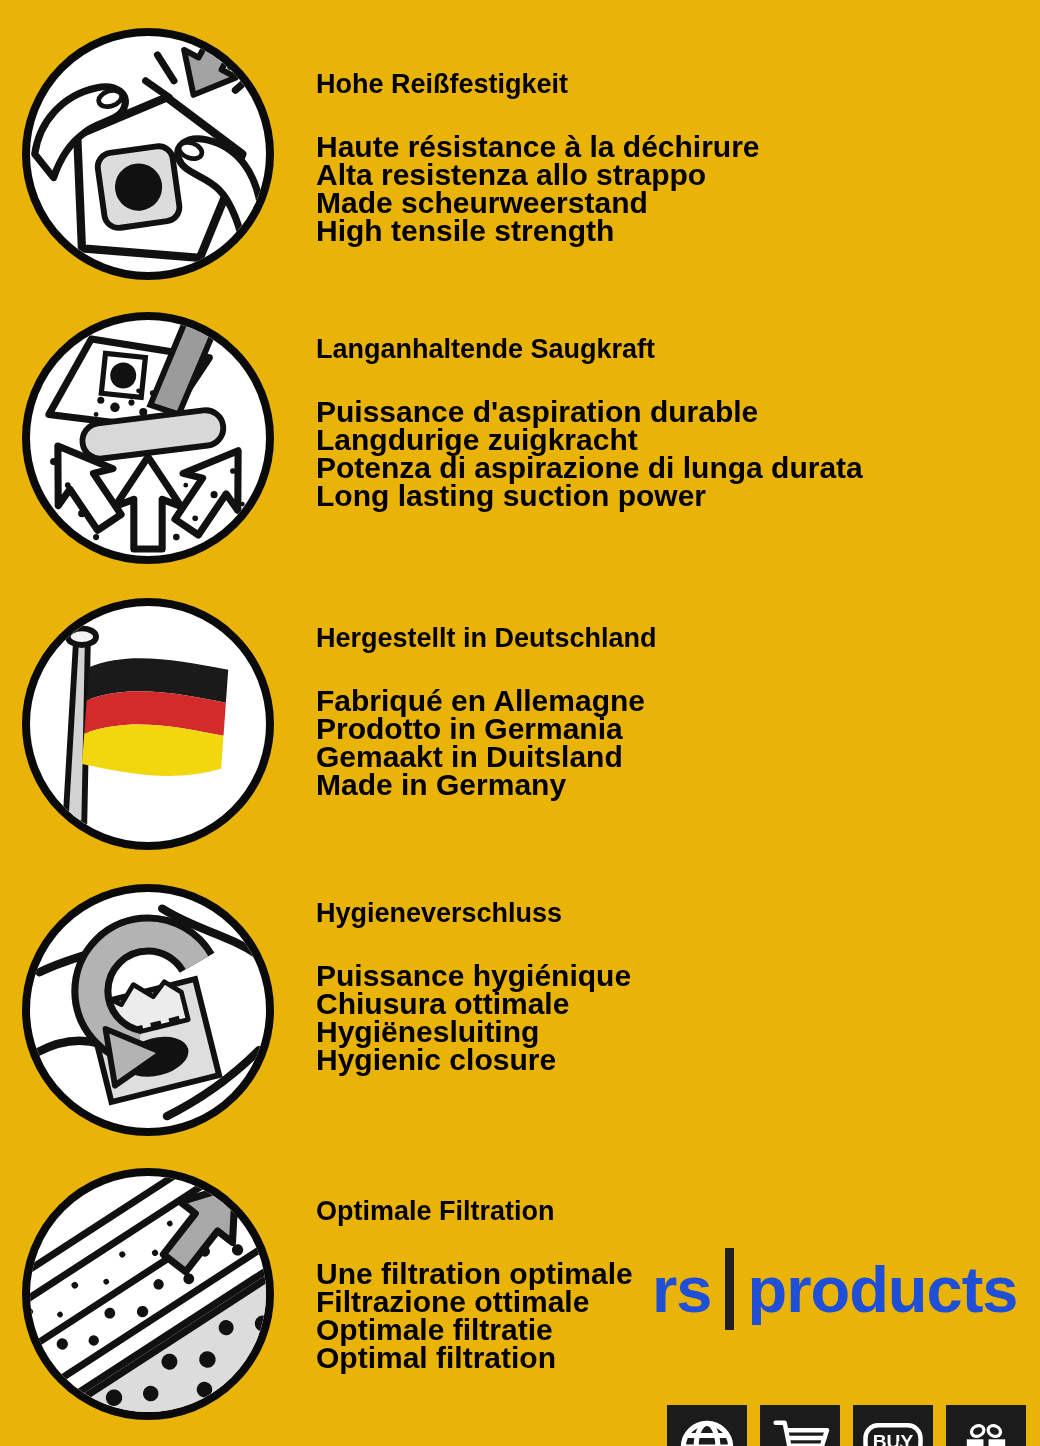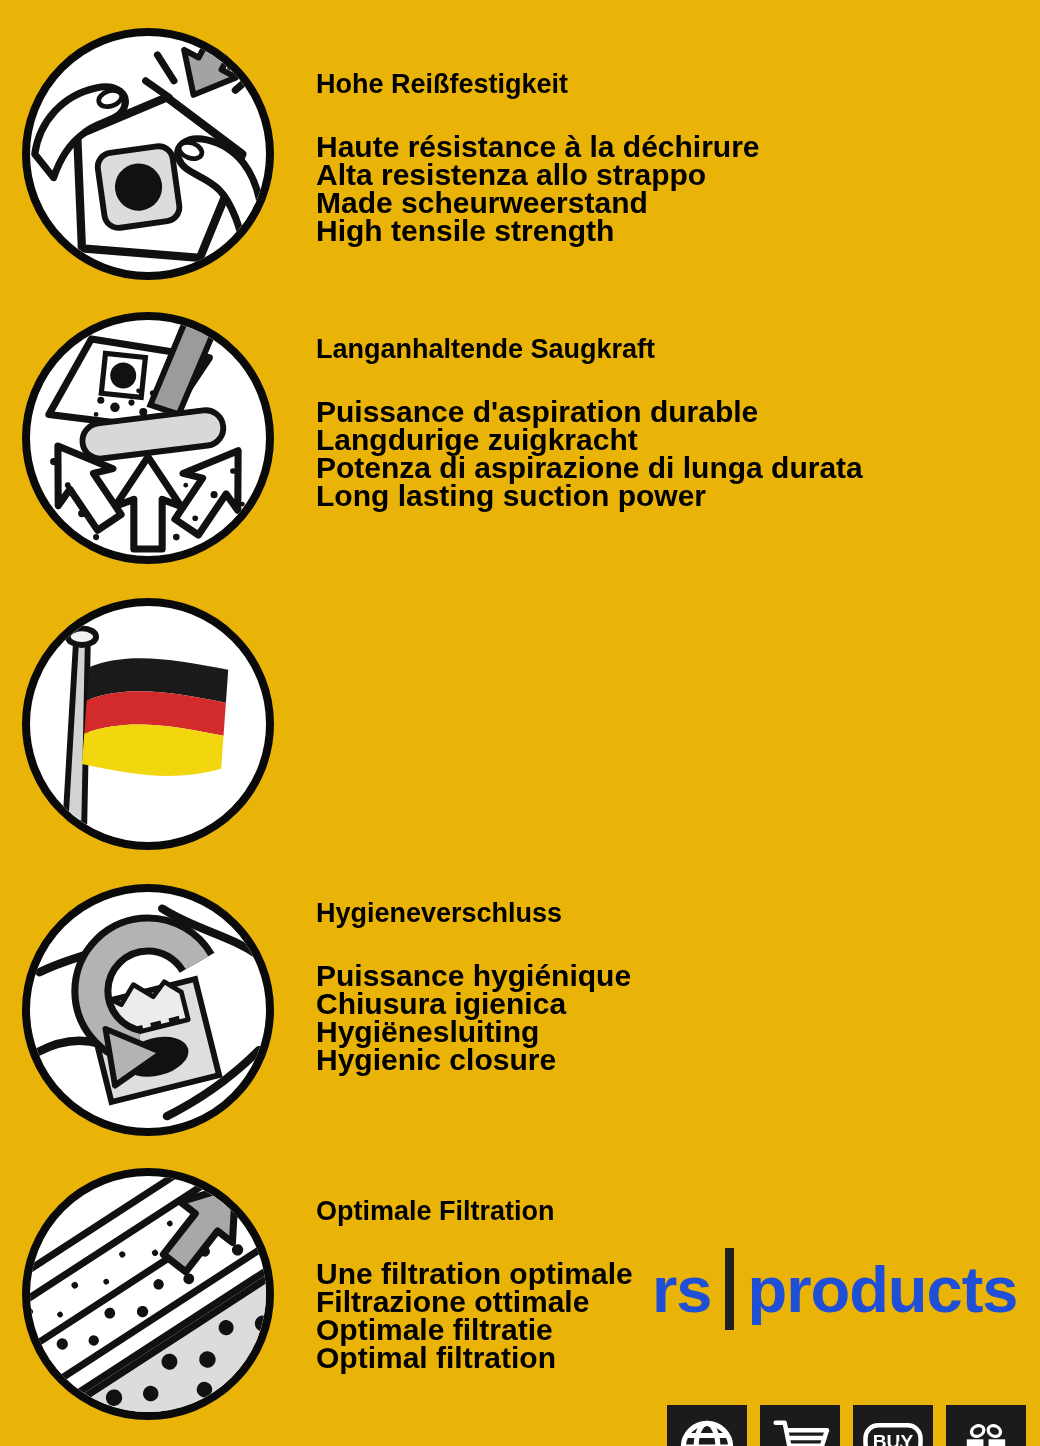--- a/index.html
+++ b/index.html
@@ -118,40 +118,49 @@
 
   <div class="circle" style="top:598px">
     <svg viewBox="0 0 100 100">
       <path d="M15,92 L19.5,15 L24.5,15 L23,92 Z" fill="#d2d2d2" stroke="#111" stroke-width="2.5" stroke-linejoin="round"></path>
       <ellipse cx="22" cy="13" rx="6" ry="3.5" fill="#f2f2f2" stroke="#111" stroke-width="2.5"></ellipse>
       <path d="M25,26 C42,19 62,23 84,27 L83,41 C62,37 42,33 24,40 Z" fill="#1a1a1a"></path>
       <path d="M24,40 C42,33 62,37 83,41 L82,55 C62,51 42,47 23,54 Z" fill="#d32b2b"></path>
       <path d="M23,54 C42,47 62,51 82,55 L81,69 C60,75 42,71 22,67 Z" fill="#f2d70e"></path>
     </svg>
   </div>
+  <div class="textblock" style="top:623px">
+    <div class="title">Hergestellt in Deutschland</div>
+    <div class="lines">
+      <div class="line">Fabriqué en Allemagne</div>
+      <div class="line">Prodotto in Germania</div>
+      <div class="line">Gemaakt in Duitsland</div>
+      <div class="line">Made in Germany</div>
+    </div>
+  </div>
 
   <div class="circle" style="top:884px">
     <svg viewBox="0 0 100 100">
       <path d="M4,34 C20,26 34,26 46,15 M56,7 C70,16 84,18 97,27 M3,68 C16,61 28,62 38,68 M58,95 C72,88 85,79 97,67" stroke="#111" stroke-width="3.5" fill="none" stroke-linecap="round"></path>
       <g transform="rotate(-14 52 64)">
         <rect x="29" y="42" width="47" height="42" fill="#dedede" stroke="#111" stroke-width="2.5"></rect>
         <path d="M35,58 L37,40 L43,45 L50,38 L57,45 L63,40 L69,46 L69,58 Z" fill="#ececec" stroke="#111" stroke-width="2" stroke-linejoin="round"></path>
         <line x1="37" y1="57" x2="68" y2="57" stroke="#111" stroke-width="3" stroke-dasharray="4.5,3.5"></line>
         <ellipse cx="52" cy="70" rx="14" ry="8" fill="#111"></ellipse>
       </g>
       <path d="M70.8,30 A24,24 0 0 0 50,18 A24,24 0 0 0 26,42 A24,24 0 0 0 45.8,65.6" fill="none" stroke="#111" stroke-width="17"></path>
       <path d="M70.8,30 A24,24 0 0 0 50,18 A24,24 0 0 0 26,42 A24,24 0 0 0 45.8,65.6" fill="none" stroke="#b3b3b3" stroke-width="11"></path>
       <path d="M32,58 L56,68 L36,82 Z" fill="#b3b3b3" stroke="#111" stroke-width="2.5" stroke-linejoin="round"></path>
     </svg>
   </div>
   <div class="textblock" style="top:898px">
     <div class="title">Hygieneverschluss</div>
     <div class="lines">
       <div class="line">Puissance hygiénique</div>
-      <div class="line">Chiusura igienica</div>
+      <div class="line">Chiusura ottimale</div>
       <div class="line">Hygiënesluiting</div>
       <div class="line">Hygienic closure</div>
     </div>
   </div>
 
   <div class="circle" style="top:1168px">
     <svg viewBox="0 0 100 100">
       <g transform="rotate(-33 50 50)">
         <line x1="-40" y1="14" x2="140" y2="14" stroke="#111" stroke-width="3"></line>
         <line x1="-40" y1="24" x2="140" y2="24" stroke="#111" stroke-width="3"></line>

